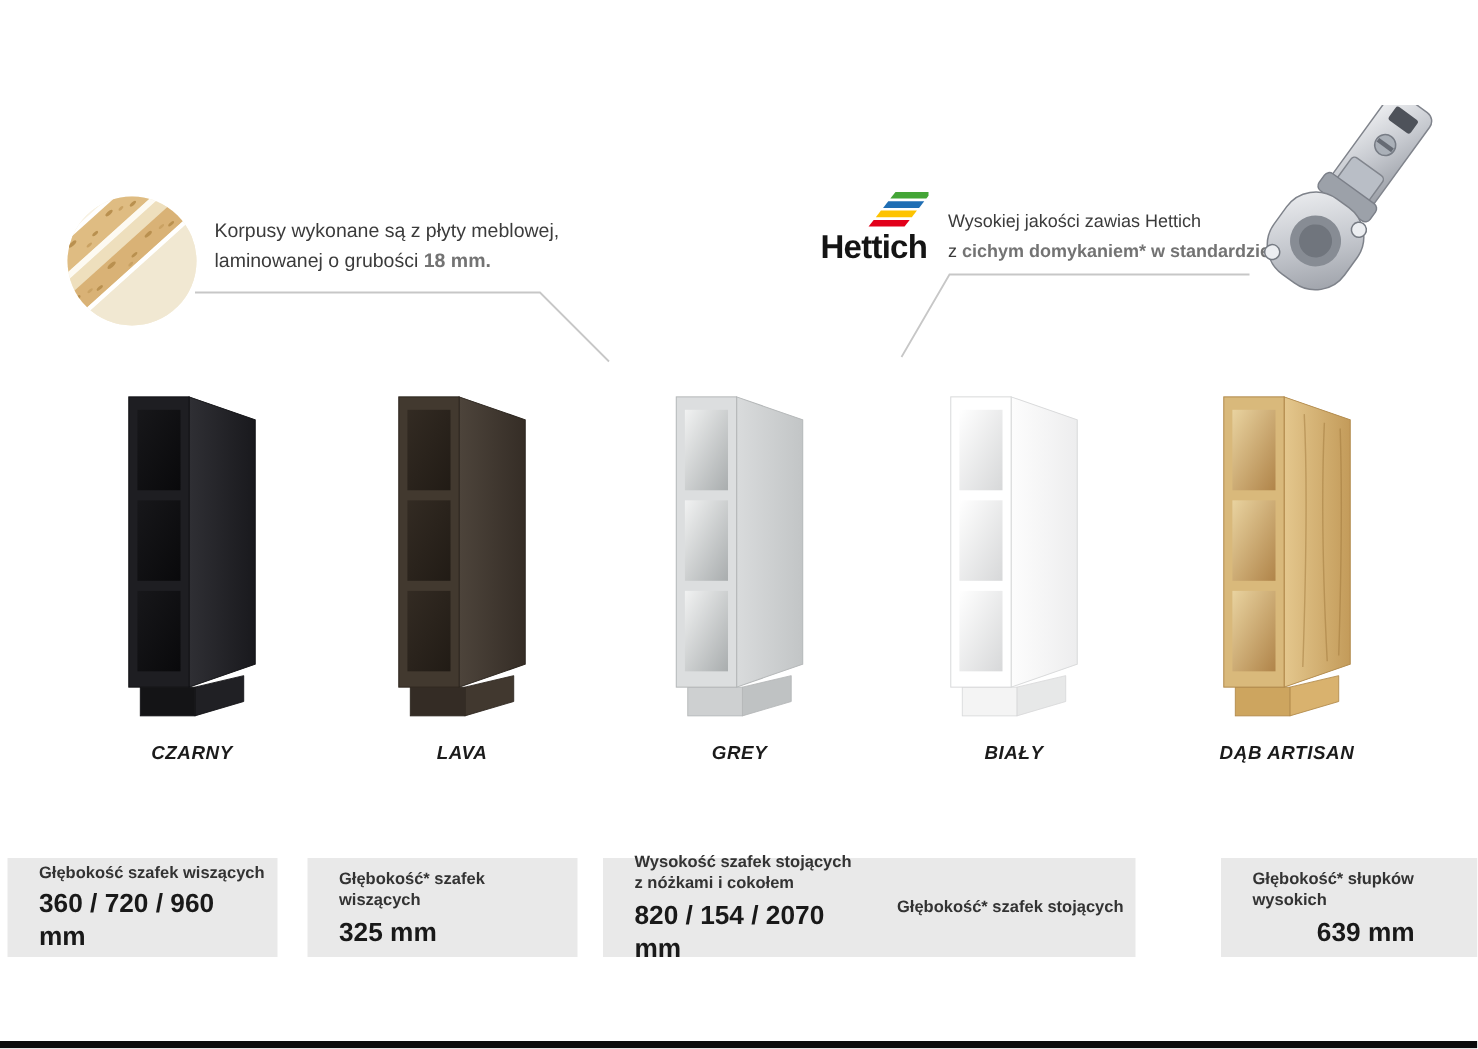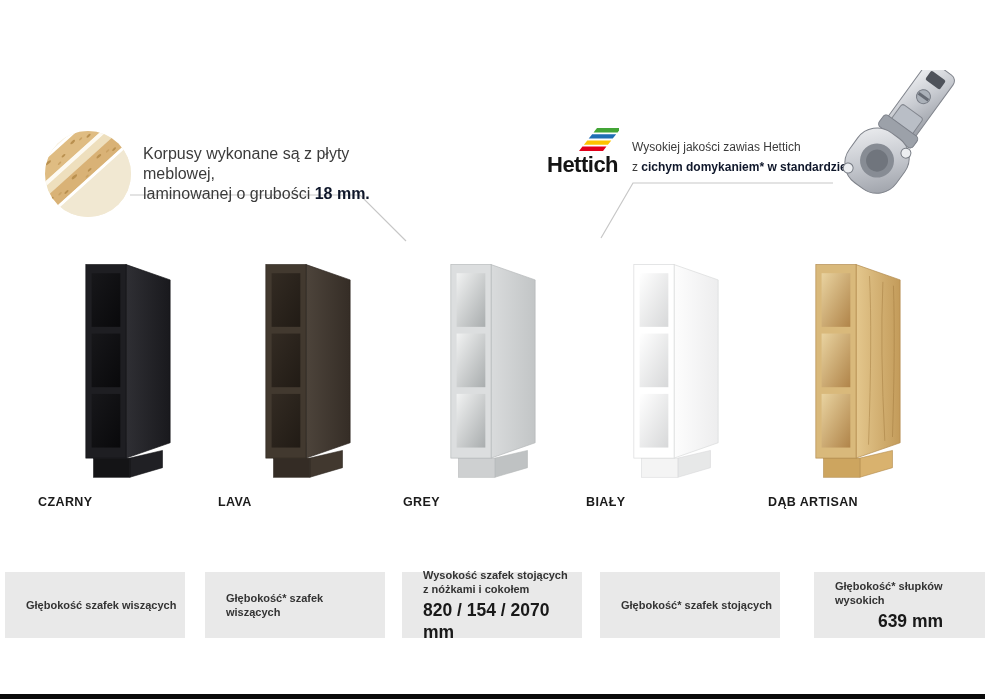--- a/index.html
+++ b/index.html
@@ -3,31 +3,31 @@
 <meta charset="utf-8">
 <style>
   html,body{margin:0;padding:0;background:#ffffff;}
   .page{position:relative;width:985px;height:699px;background:#ffffff;overflow:hidden;
         font-family:"Liberation Sans",sans-serif;}
   
   .header{position:absolute;left:0;top:0;width:985px;height:59px;background:#0a0a0a;}
   .header .title{position:absolute;left:35px;top:0;line-height:59px;color:#ffffff;
         font-size:17.5px;font-weight:700;letter-spacing:.6px;}
   
-  .feat-left-text{position:absolute;left:143px;top:144px;width:250px;font-size:16px;
+  .feat-left-text{position:absolute;left:143px;top:144px;width:250px;font-size:13px;
         line-height:20px;color:#3b3b3b;}
   .feat-right-text{position:absolute;left:632px;top:137px;width:270px;font-size:12px;
         line-height:20px;color:#3b3b3b;}
-  .feat-left-text b,.feat-right-text b{color:#0f172a;margin-top:32px;}
+  .feat-left-text b,.feat-right-text b{color:#737373;margin-top:32px;}
   .callout-svg{position:absolute;left:0;top:0;width:985px;height:699px;pointer-events:none;}
   .chipboard{position:absolute;left:44px;top:130px;}
   .hettich{position:absolute;left:547px;top:124px;}
   .hinge{position:absolute;left:812px;top:70px;}
   
-  .cab-col{position:absolute;top:255px;width:180px;height:268px;text-align:left;}
+  .cab-col{position:absolute;top:255px;width:180px;height:268px;text-align:center;font-style:italic;}
   .cab-col svg{display:block;margin:0 auto;}
   .cab-label{margin-top:12px;font-size:12.5px;font-weight:700;color:#1b1b1b;
         letter-spacing:.4px;}
   
   .spec-box{position:absolute;top:572px;width:180px;height:66px;background:#e9e9e9;
         display:flex;flex-direction:column;justify-content:center;
         padding:0 8px 0 21px;box-sizing:border-box;}
   .spec-title{font-size:11px;font-weight:700;color:#333333;line-height:14.5px;}
   .spec-value{font-size:17.5px;font-weight:700;color:#191919;line-height:22px;margin-top:2px;}
   
@@ -252,31 +252,33 @@
       <rect x="12" y="145" width="30" height="56" fill="url(#gint4)"></rect>
     </svg>
     <div class="cab-label">DĄB ARTISAN</div>
       </div>
     </div>
 
   <div id="specs">
       <div class="spec-box" style="left: 5px;">
     <div class="spec-title">Głębokość szafek wiszących</div>
 
+    <div class="spec-value">360 / 720 / 960 mm</div>
       </div>
       <div class="spec-box" style="left: 205px;">
     <div class="spec-title">Głębokość* szafek wiszących</div>
 
+    <div class="spec-value">325 mm</div>
       </div>
       <div class="spec-box" style="left: 402px;">
     <div class="spec-title">Wysokość szafek stojących</div>
     <div class="spec-title">z nóżkami i cokołem</div>
     <div class="spec-value">820 / 154 / 2070 mm</div>
       </div>
-      <div class="spec-box" style="left: 600px;">
+      <div class="spec-box" style="left: 577px;">
     <div class="spec-title">Głębokość* szafek stojących</div>
 
       </div>
       <div class="spec-box" style="left: 814px; align-items: center;">
     <div class="spec-title">Głębokość* słupków wysokich</div>
 
     <div class="spec-value">639 mm</div>
       </div>
     </div>
 

